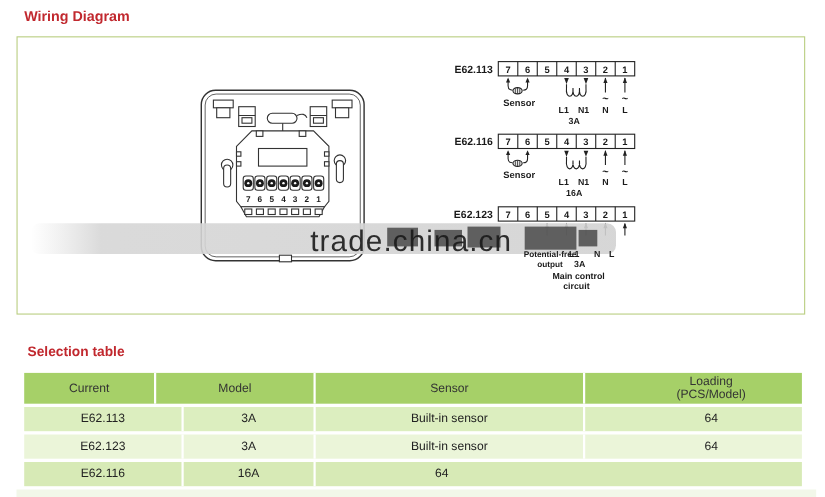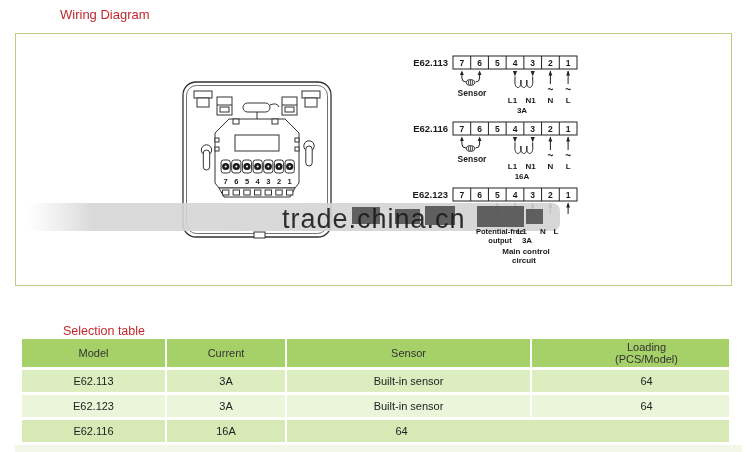--- a/index.html
+++ b/index.html
@@ -1,19 +1,19 @@
 <!DOCTYPE html>
 <html><head>
 <meta charset="utf-8">
 <style>
   html,body{margin:0;padding:0;background:#fff;}
   body{width:750px;height:452px;position:relative;font-family:"Liberation Sans",sans-serif;overflow:hidden;}
-  .section-title{position:absolute;color:#c1282e;font-weight:normal;margin-left:38px;}
+  .section-title{position:absolute;color:#c1282e;font-weight:bold;}
   #wiring-title{left:22px;top:7px;font-size:13px;}
-  #selection-title{left:25px;top:324px;font-size:12.5px;}
+  #selection-title{left:25px;top:313px;font-size:12.5px;}
   .wiring-box{position:absolute;left:15px;top:33px;width:715px;height:251px;border:1px solid #b9ce80;background:#fff;}
   .wiring-box svg{position:absolute;left:0;top:0;}
   svg text{font-family:"Liberation Sans",sans-serif;fill:#1a1a1a;}
   .sel-table{position:absolute;left:22px;top:339px;width:707px;font-size:11px;color:#222;}
   .trow{display:flex;}
   .thead{height:28px;background:#a6d068;color:#333;}
   .drow{height:22px;margin-top:3px;}
   .cell{box-sizing:border-box;display:flex;align-items:center;justify-content:center;text-align:center;border-right:2px solid #fff;}
   .cell:last-child{border-right:none;padding-left:32px;}
   .c-model{width:145px;}
@@ -290,22 +290,22 @@
     <text x="510" y="220" font-size="8">Main control</text>
     <text x="508" y="229" font-size="8">circuit</text>
   </g>
 </svg>
 </div>
 
 <div class="section-title" id="selection-title">Selection table</div>
 
 <div class="sel-table">
   <div class="trow thead">
+    <div class="cell c-current">Current</div>
     <div class="cell c-model">Model</div>
-    <div class="cell c-current">Current</div>
     <div class="cell c-sensor">Sensor</div>
     <div class="cell c-loading">
       <span>Loading</span>
       <span>(PCS/Model)</span>
     </div>
   </div>
   <div class="trow drow r1">
     <div class="cell c-model">E62.113</div>
     <div class="cell c-current">3A</div>
     <div class="cell c-sensor">Built-in sensor</div>

